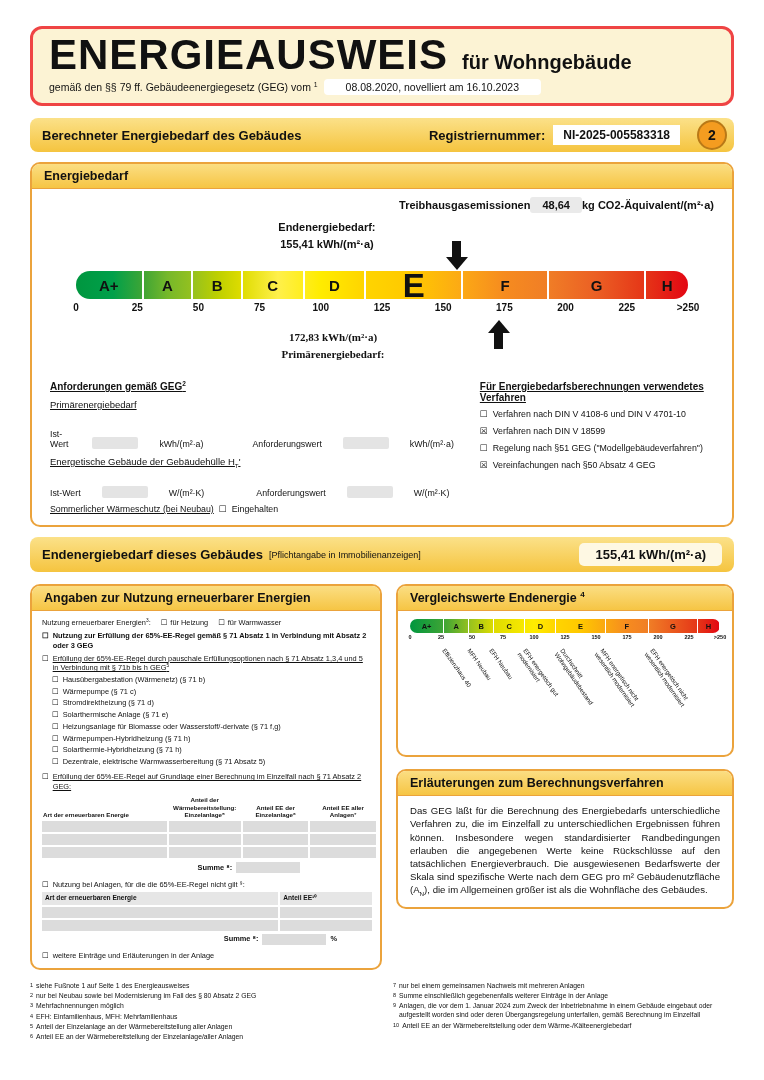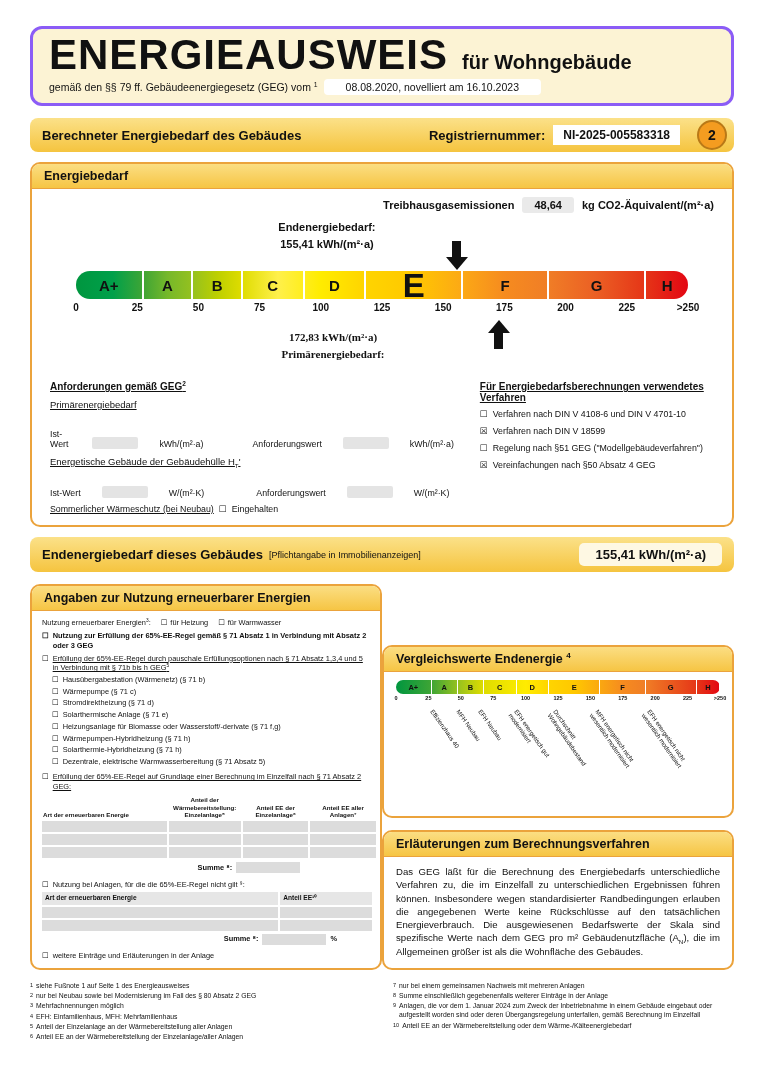--- a/index.html
+++ b/index.html
@@ -4,21 +4,21 @@
 <style>
   html,body { margin:0; padding:0; }
   body {
     width:764px; height:1080px; background:#ffffff;
     font-family:"Liberation Sans", sans-serif; color:#111;
     -webkit-font-smoothing:antialiased;
   }
   .page { padding:26px 30px 0 30px; }
 
   
-  .header-box { border:3px solid #8b5cf6; background:#FCF3D4; border-radius:12px; padding:4px 16px 8px 16px; }
+  .header-box { border:3px solid #ef4444; background:#FCF3D4; border-radius:12px; padding:4px 16px 8px 16px; }
   .title-row { display:flex; align-items:baseline; gap:14px; }
   .main-title { font-size:42px; font-weight:bold; letter-spacing:1px; line-height:1.05; }
   .subtitle { font-size:20px; font-weight:bold; }
   .law-row { font-size:10.5px; margin-top:2px; display:flex; align-items:center; gap:6px; }
   .date-box { background:#fff; border-radius:4px; padding:2px 22px; }
 
   
   .ybar { background:linear-gradient(180deg,#FBE189,#F5C43F); border-radius:8px; }
   .section-bar { margin-top:12px; padding:7px 12px; display:flex; align-items:center; gap:8px; position:relative; }
   .sb-title { font-weight:bold; font-size:13px; }
@@ -30,21 +30,21 @@
     justify-content:center; font-weight:bold; font-size:14px; }
 
   
   .panel { border:2px solid #EBA33C; border-radius:10px; background:#fff; overflow:hidden; }
   .panel-header { background:linear-gradient(180deg,#FBDE83,#F6C544); padding:5px 12px; font-weight:bold;
     font-size:12.5px; border-bottom:1px solid #EBA33C; }
 
   .energy-panel { margin-top:10px; }
   .energy-body { padding:8px 18px 10px 18px; }
 
-  .ghg-row { display:flex; justify-content:flex-end; align-items:center; gap:8px; font-size:11px; font-weight:bold; }
+  .ghg-row { display:flex; justify-content:flex-end; align-items:center; font-size:11px; font-weight:bold; }
   .ghg-box { background:#EAEAEA; border-radius:3px; padding:2px 12px; }
 
   .scale-zone { padding:0 26px; }
   .top-area { position:relative; height:58px; }
   .end-labels { position:absolute; left:26%; width:30%; top:6px; text-align:center; font-weight:bold; font-size:11px; line-height:1.5; }
   .marker { position:absolute; transform:translateX(-50%); display:flex; flex-direction:column; align-items:center; }
   .marker .shaft { width:9px; height:16px; background:#111; }
   .marker .head-down { width:0; height:0; border-left:11px solid transparent; border-right:11px solid transparent; border-top:13px solid #111; }
   .marker .head-up { width:0; height:0; border-left:11px solid transparent; border-right:11px solid transparent; border-bottom:13px solid #111; }
   .marker-down { bottom:1px; }
@@ -73,21 +73,21 @@
   .gap12 { width:10px; }
   .cbrow { display:flex; gap:5px; margin-top:6px; align-items:flex-start; line-height:1.25; }
   .cb { flex:0 0 auto; }
 
   .end-bar { margin-top:10px; padding:6px 12px; display:flex; align-items:center; }
   .end-bar-label { font-weight:bold; font-size:13px; }
   .end-bar-note { font-size:9px; margin-left:6px; }
   .end-bar-value { margin-left:auto; background:#FEF8E3; border-radius:5px; padding:4px 16px; font-weight:bold; font-size:13px; }
 
   
-  .columns { display:flex; margin-top:12px; align-items:flex-end; }
+  .columns { display:flex; gap:14px; margin-top:12px; align-items:flex-start; }
   .renew-panel { width:348px; flex:0 0 auto; }
   .right-col { flex:1; display:flex; flex-direction:column; gap:12px; }
 
   .renew-body { padding:7px 10px 8px 10px; font-size:7.4px; line-height:1.25; }
   .renew-usage { display:flex; align-items:center; gap:10px; }
   .renew-usage .opt { display:flex; gap:3px; }
   .bold { font-weight:bold; }
   .cbrow-s { display:flex; gap:4px; margin-top:4px; align-items:flex-start; }
   .indent { margin-left:10px; }
   .opt-list .cbrow-s { margin-top:2.5px; }

